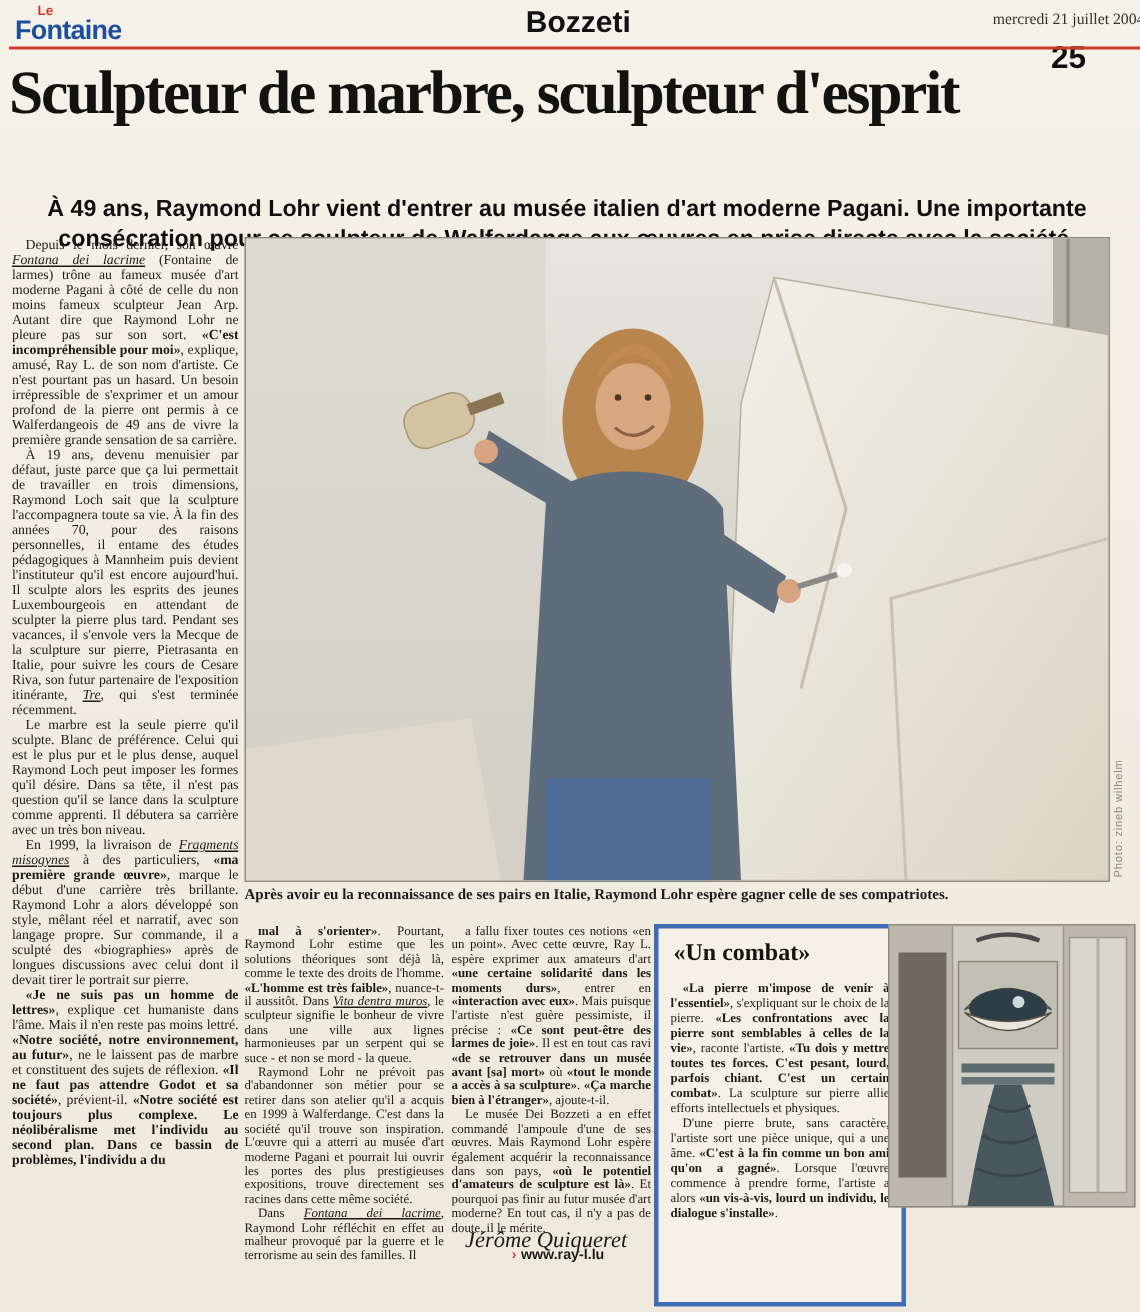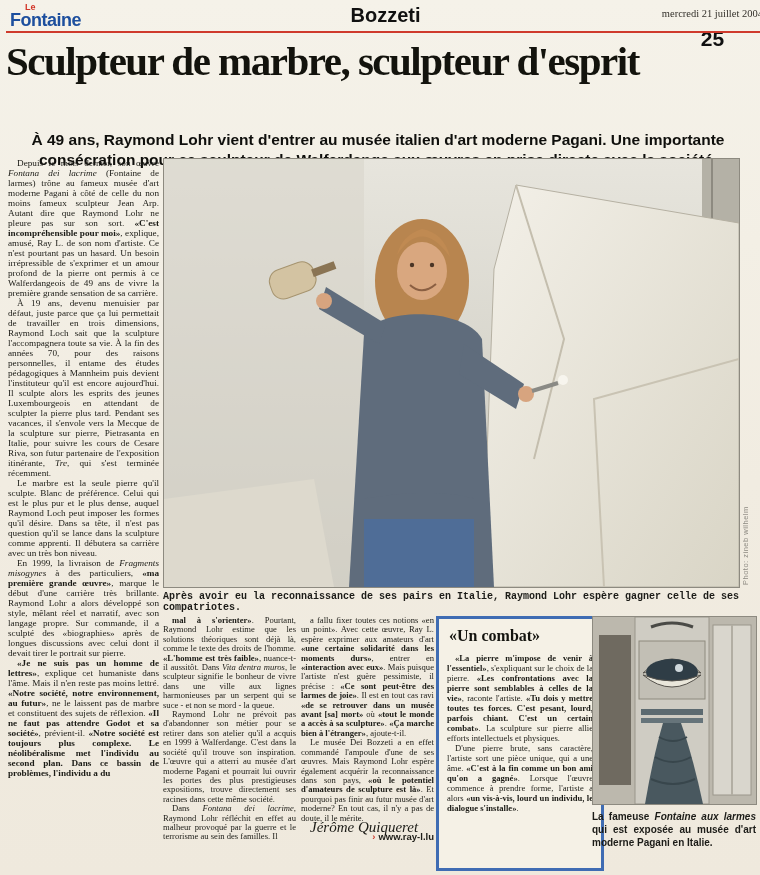--- a/index.html
+++ b/index.html
@@ -18,37 +18,37 @@
   .hdr-rule{position:absolute;top:31px;left:6px;right:6px;height:2px;background:#cf3a2c;}
   
   .headline{position:absolute;top:40px;left:6px;width:748px;font-weight:bold;
         font-size:41px;line-height:1.05;letter-spacing:-1.5px;color:#13130d;}
   .lede{position:absolute;top:130px;left:8px;width:740px;
         font-family:"Liberation Sans",sans-serif;font-weight:bold;font-size:15.5px;line-height:1.28;color:#0f0f0c;text-align:center;}
   
   .bodycol{position:absolute;text-align:justify;}
   .bodycol p{margin:0;text-indent:9px;}
   .seg-b{font-weight:bold;}
-  .seg-i{font-style:italic;}
+  .seg-i{font-style:italic;text-decoration:underline;}
   .col1{top:158px;left:8px;width:151px;height:712px;font-size:9.2px;line-height:10px;overflow:hidden;}
   .subhead{margin:7px 0 7px 12px;font-family:"Liberation Sans",sans-serif;font-weight:bold;
         font-size:12px;line-height:1.2;text-align:left;text-indent:0;width:110px;}
   .col2{top:616px;left:163px;width:133px;height:255px;font-size:8.6px;line-height:9.4px;overflow:hidden;}
   .col3{top:616px;left:301px;width:133px;height:255px;font-size:8.6px;line-height:9.4px;overflow:hidden;}
   .byline{margin-top:8px;font-style:italic;font-size:15px;text-align:left;text-indent:0;}
-  .linkline{font-family:"Liberation Sans",sans-serif;font-weight:bold;font-size:9.5px;text-align:right;}
+  .linkline{font-family:"Liberation Sans",sans-serif;font-weight:bold;font-size:9.5px;text-align:center;}
   .linkline .arrow{color:#cf3a2c;margin-right:3px;}
   
   .photo-main{position:absolute;top:158px;left:163px;width:575px;height:428px;
         border:1px solid #8d8a80;background:#d9d7cf;overflow:hidden;}
   .photo-credit{position:absolute;left:741px;top:420px;height:165px;
         writing-mode:vertical-rl;transform:rotate(180deg);
         font-family:"Liberation Sans",sans-serif;font-size:7.5px;color:#8d8a82;letter-spacing:0.5px;}
   .photo-caption{position:absolute;top:591px;left:163px;width:577px;
-        font-family:Liberation Mono, monospace;font-weight:bold;font-size:10px;color:#1c1c18;}
+        font-family:Liberation Serif, serif;font-weight:bold;font-size:10px;color:#1c1c18;}
   
   .sidebar{position:absolute;top:616px;left:436px;width:168px;height:255px;box-sizing:border-box;
         border:3px solid #3f6cb3;background:#f5f1e6;padding:6px 8px;overflow:hidden;}
   .sidebar-title{font-weight:bold;font-size:16px;margin:2px 0 8px 2px;color:#14140f;}
   .sidebar-body{font-size:8.6px;line-height:10px;text-align:justify;}
   .sidebar-body p{margin:0;text-indent:8px;}
   
   .photo-small{position:absolute;top:616px;left:592px;width:163px;height:187px;
         border:1px solid #8d8a80;background:#bcb8ad;overflow:hidden;}
   .small-caption{position:absolute;top:810px;left:592px;width:164px;
@@ -167,17 +167,14 @@
       <path d="M50,56 Q79,28 108,56 Q79,44 50,56" fill="#e9e6da" stroke="#55524c"></path>
       <ellipse cx="79" cy="55" rx="26" ry="13" fill="#2f3d46"></ellipse>
       <circle cx="86" cy="51" r="4" fill="#cfd8dc"></circle>
       <path d="M50,58 Q79,82 108,58 Q79,70 50,58" fill="#e9e6da" stroke="#55524c"></path>
       <rect x="48" y="92" width="62" height="6" fill="#5c6a70"></rect>
       <rect x="48" y="101" width="62" height="5" fill="#66747a"></rect>
       <path d="M70,106 Q60,140 52,187 L110,187 Q100,140 88,106 Z" fill="#49585f"></path>
       <path d="M66,120 Q80,128 94,120 M62,140 Q80,150 98,140 M58,162 Q80,172 102,162" fill="none" stroke="#38464c" stroke-width="2"></path>
     </svg>
   </div>
-  <div class="small-caption">
-      <p><span>La fameuse </span><span class="seg-i">Fontaine aux larmes</span><span> qui est exposée au musée d'art moderne Pagani en Italie.</span></p>
-    </div>
 
 </div>
 
 </body></html>

